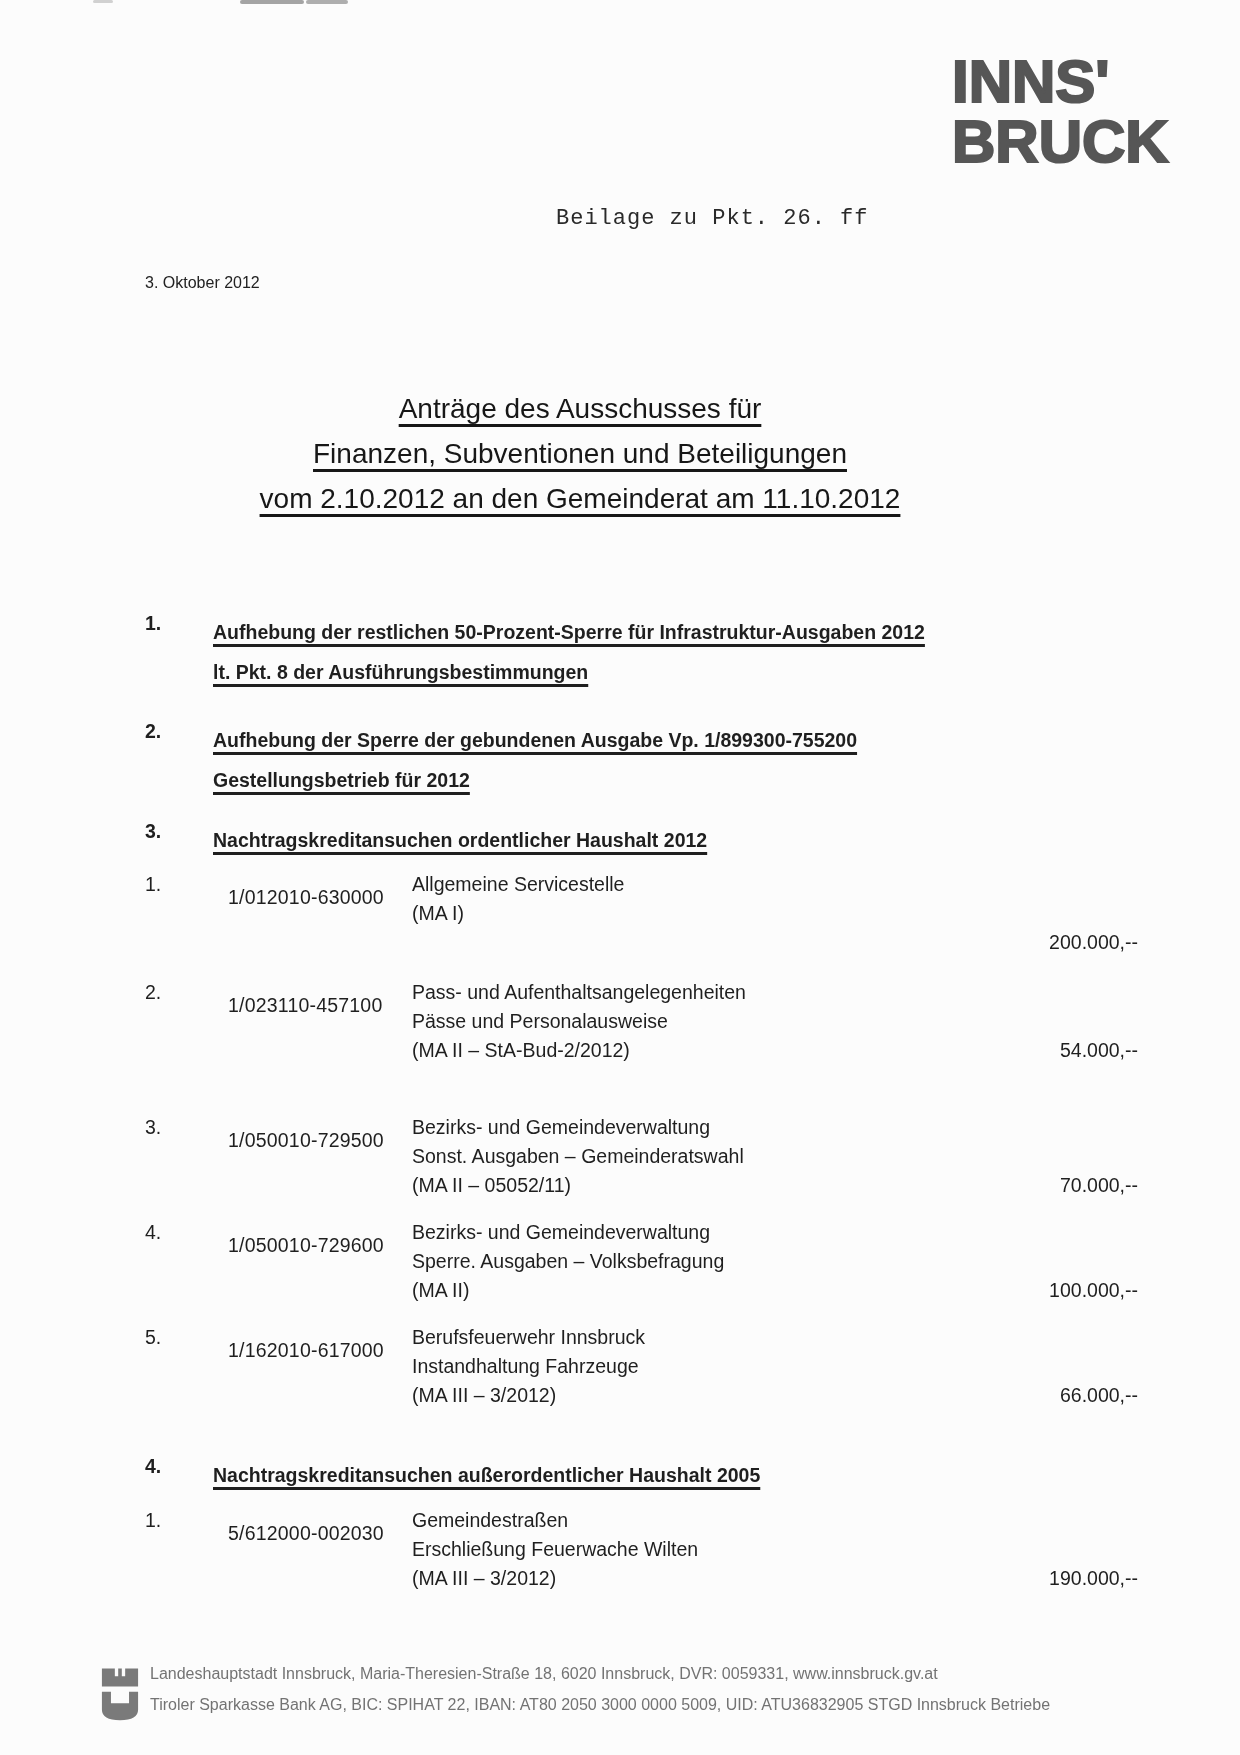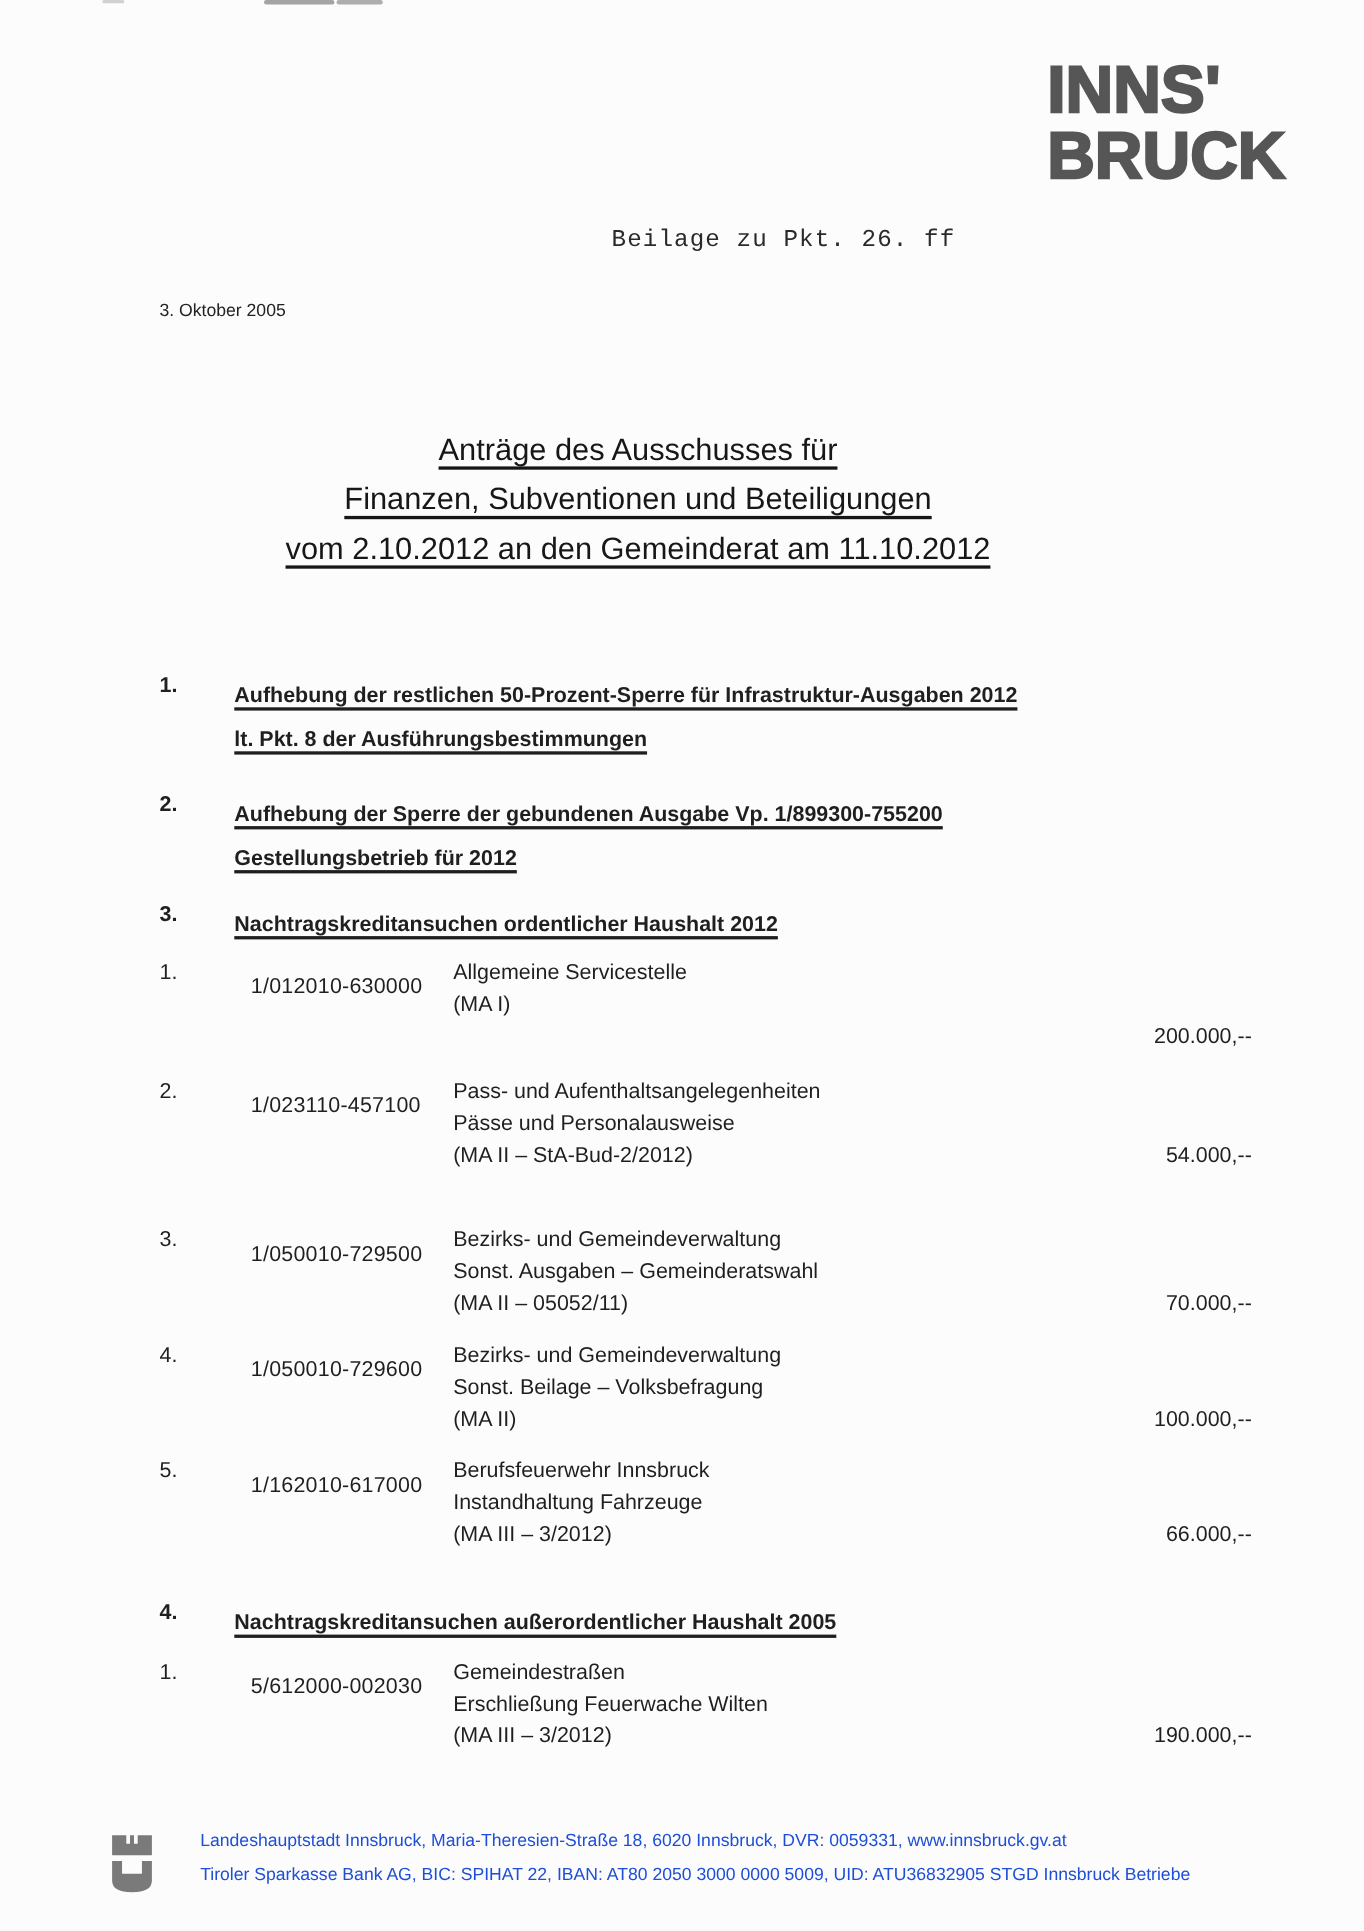--- a/index.html
+++ b/index.html
@@ -64,39 +64,39 @@
   }
 
   .item{position:absolute;left:145px;right:102px;height:87px;font-size:19.5px;}
   .inum{position:absolute;left:0;top:0;line-height:29px;}
   .icode{position:absolute;left:83px;top:13px;line-height:29px;letter-spacing:0.2px;}
   .idesc{margin-left:267px;line-height:29px;}
   .iamt{position:absolute;right:0;bottom:0;line-height:29px;}
 
   .footer{position:absolute;left:98px;top:1658px;width:1060px;}
   .coat{position:absolute;left:0;top:4px;}
-  .ftext{margin-left:84px;font-size:16px;line-height:31px;color:#1d4ed8;}
+  .ftext{margin-left:52px;font-size:16px;line-height:31px;color:#737373;}
 </style>
 </head>
 <body>
 
 <div class="page">
 
   <div class="artifact" style="left:93px;top:0;width:20px;height:3px;opacity:.22"></div>
   <div class="artifact" style="left:240px;top:0;width:64px;height:4px;opacity:.45"></div>
   <div class="artifact" style="left:306px;top:0;width:42px;height:4px;opacity:.4"></div>
 
   <div class="logo">
     <div>INNS'</div>
     <div>BRUCK</div>
   </div>
 
   <div class="beilage">Beilage zu Pkt. 26. ff</div>
 
-  <div class="docdate">3. Oktober 2005</div>
+  <div class="docdate">3. Oktober 2012</div>
 
   <div class="title">
     <div><span class="tline">Anträge des Ausschusses für</span></div>
     <div><span class="tline">Finanzen, Subventionen und Beteiligungen</span></div>
     <div><span class="tline">vom 2.10.2012 an den Gemeinderat am 11.10.2012</span></div>
   </div>
 
   <div class="sec" style="top:612px">
     <span class="snum">1.</span>
     <div class="shead">
@@ -150,21 +150,21 @@
       <div>(MA II – 05052/11)</div>
     </div>
     <span class="iamt">70.000,--</span>
   </div>
 
   <div class="item" style="top:1218px">
     <span class="inum">4.</span>
     <span class="icode">1/050010-729600</span>
     <div class="idesc">
       <div>Bezirks- und Gemeindeverwaltung</div>
-      <div>Sonst. Beilage – Volksbefragung</div>
+      <div>Sperre. Ausgaben – Volksbefragung</div>
       <div>(MA II)</div>
     </div>
     <span class="iamt">100.000,--</span>
   </div>
 
   <div class="item" style="top:1323px">
     <span class="inum">5.</span>
     <span class="icode">1/162010-617000</span>
     <div class="idesc">
       <div>Berufsfeuerwehr Innsbruck</div>

